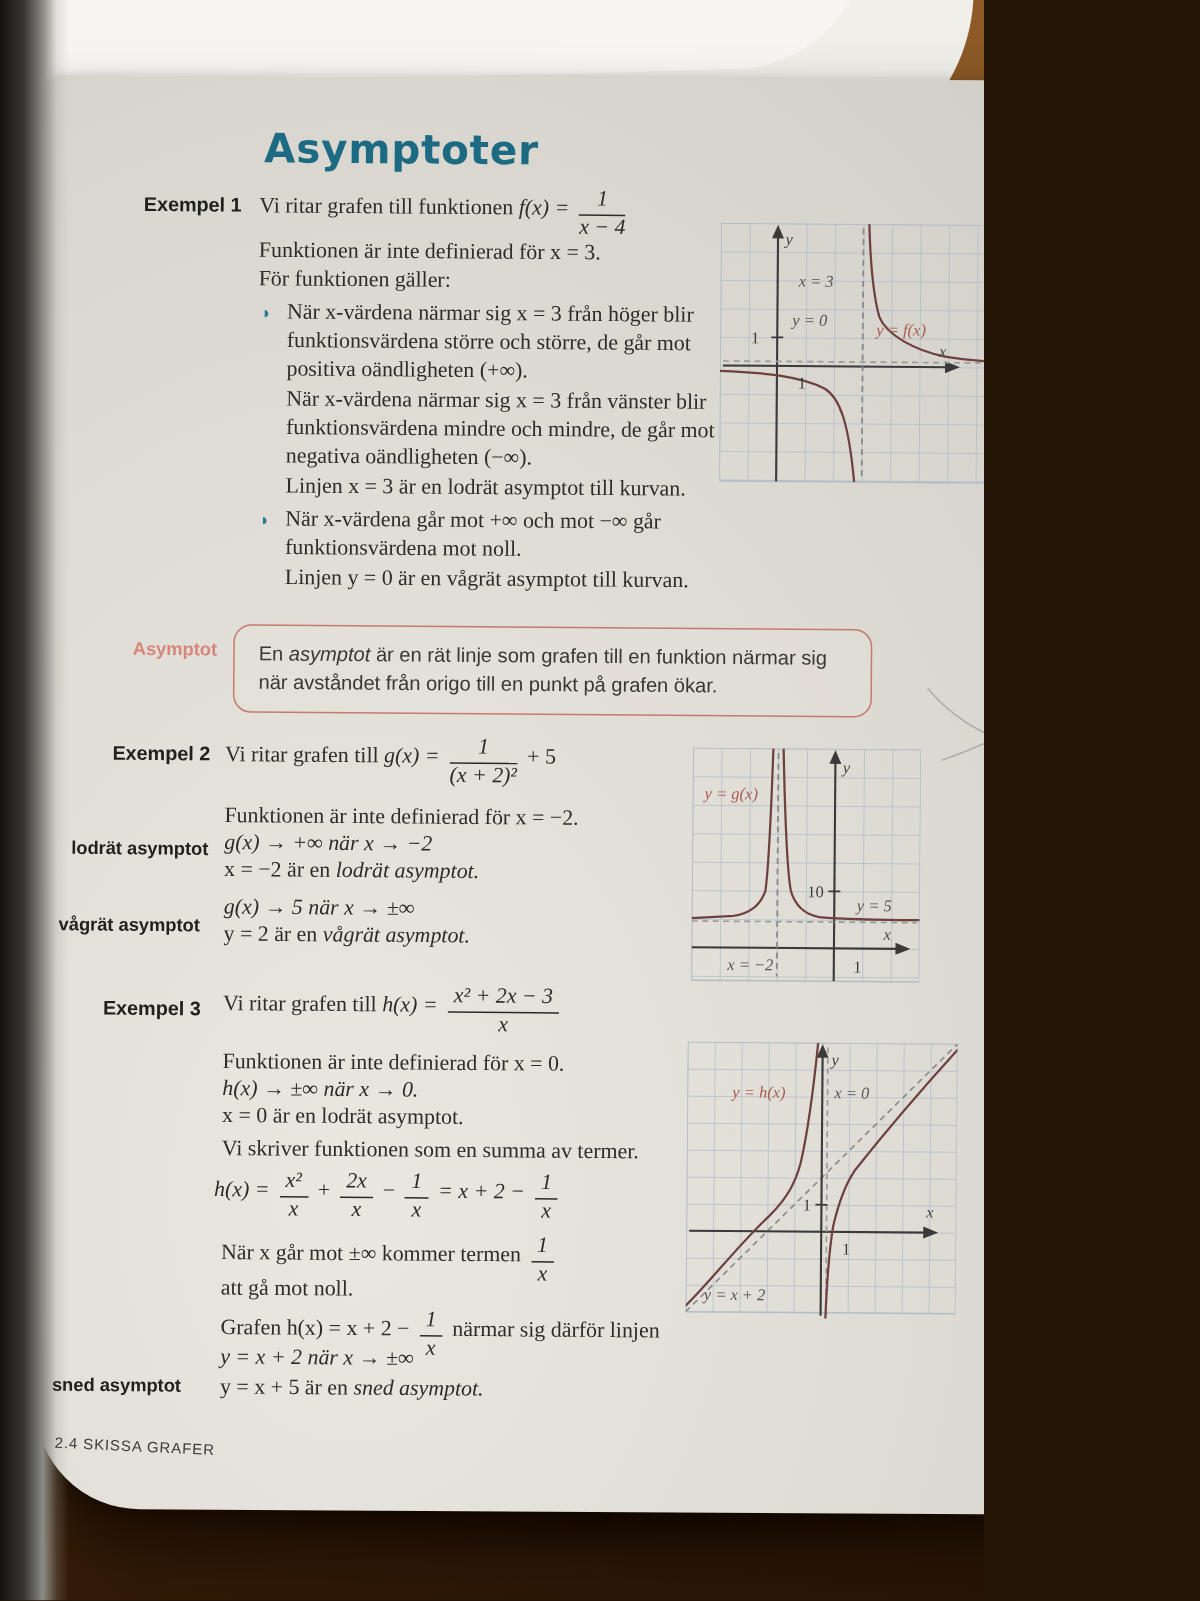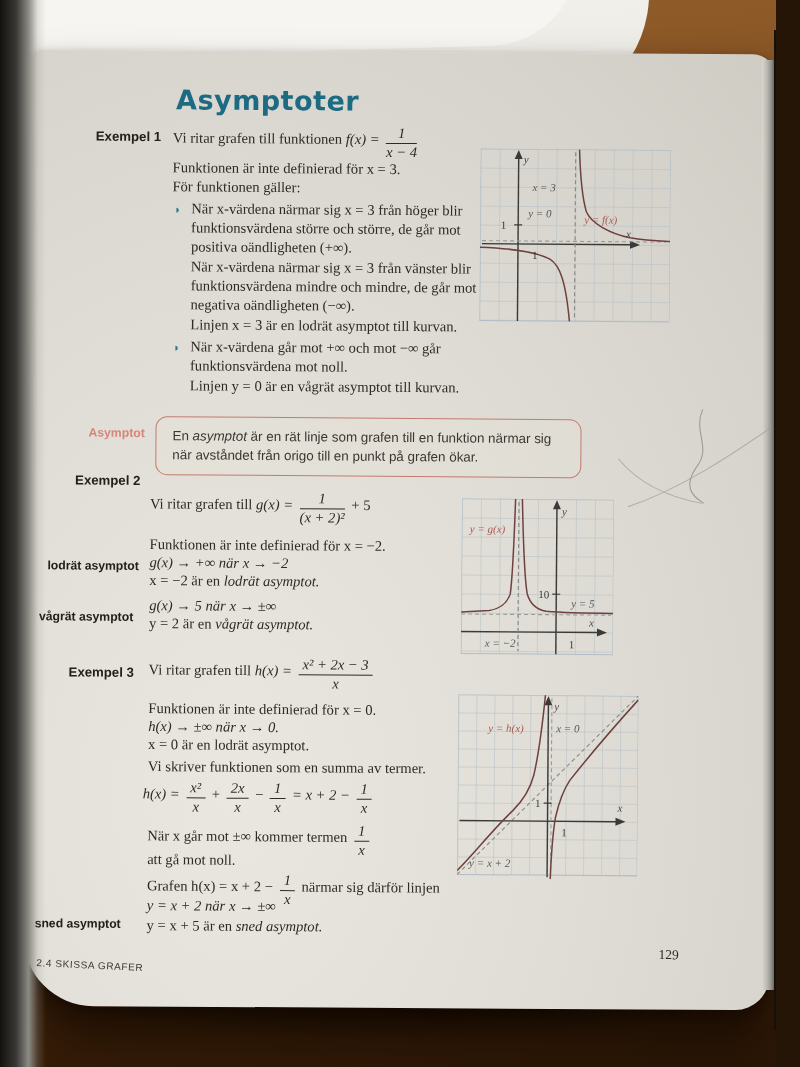--- a/index.html
+++ b/index.html
@@ -1,16 +1,16 @@
 <!DOCTYPE html>
 <html><head>
 <meta charset="utf-8">
 <style>
   html,body{margin:0;padding:0;background:#241507;}
-  #stage{position:relative;width:776px;height:1067px;overflow:hidden;
+  #stage{position:relative;width:656px;height:1067px;overflow:hidden;
          font-family:"Liberation Serif",serif;}
   .abs{position:absolute;}
   
   .wood{position:absolute;inset:0;
         background:linear-gradient(175deg,#94602c 0%,#7d4b1e 22%,#6b3d15 55%,#3c2008 90%,#2a1606 100%);}
   .underpage{position:absolute;left:-40px;top:-40px;width:690px;height:158px;
              background:linear-gradient(180deg,#f4f3ee,#e9e7e0);
              border-radius:0 0 120px 28px;transform:rotate(-1.2deg);}
   .underpage2{position:absolute;left:-40px;top:-40px;width:620px;height:92px;
               background:#f6f5f1;border-radius:0 0 90px 20px;transform:rotate(-1.6deg);}
@@ -110,21 +110,21 @@
     <div class="abs marginlabel" style="left:88px;top:428px;color:#d4766a;opacity:.85;">Asymptot</div>
     <div class="abs defbox" style="left:155px;top:418px;width:392px;">
       <span>En </span><i>asymptot</i><span> är en rät linje som grafen till en funktion närmar sig när avståndet från origo till en punkt på grafen ökar.</span>
     </div>
 
     <svg class="abs" style="left:610px;top:395px;" width="170" height="115" viewBox="0 0 170 115">
       <path d="M92,12 C82,35 102,50 86,70 C74,88 80,98 94,106" fill="none" stroke="#8f8f8b" stroke-width="1.1" opacity=".8"></path>
       <path d="M160,30 C120,58 70,92 18,110 M8,62 C28,86 58,100 92,106" fill="none" stroke="#9a9a96" stroke-width="1" opacity=".7"></path>
     </svg>
 
-    <div class="abs exlabel" style="left:75px;top:475px;">Exempel 2</div>
+    <div class="abs exlabel" style="left:75px;top:497px;">Exempel 2</div>
     <div class="abs serif t14" style="left:150px;top:492px;width:330px;">
       <span>Vi ritar grafen till</span>
       <span class="math">g(x) =</span>
       <span class="frac math"><span class="num">1</span><span class="den">(x + 2)²</span></span>
       <span>+ 5</span>
     </div>
     <div class="abs serif t14" style="left:150px;top:537px;width:330px;">Funktionen är inte definierad för x = −2.</div>
     <div class="abs serif t14 math" style="left:150px;top:555px;width:330px;">g(x) → +∞ när x → −2</div>
     <div class="abs serif t14" style="left:150px;top:573px;width:330px;">
       <span>x = −2 är en </span><i>lodrät asymptot.</i>

